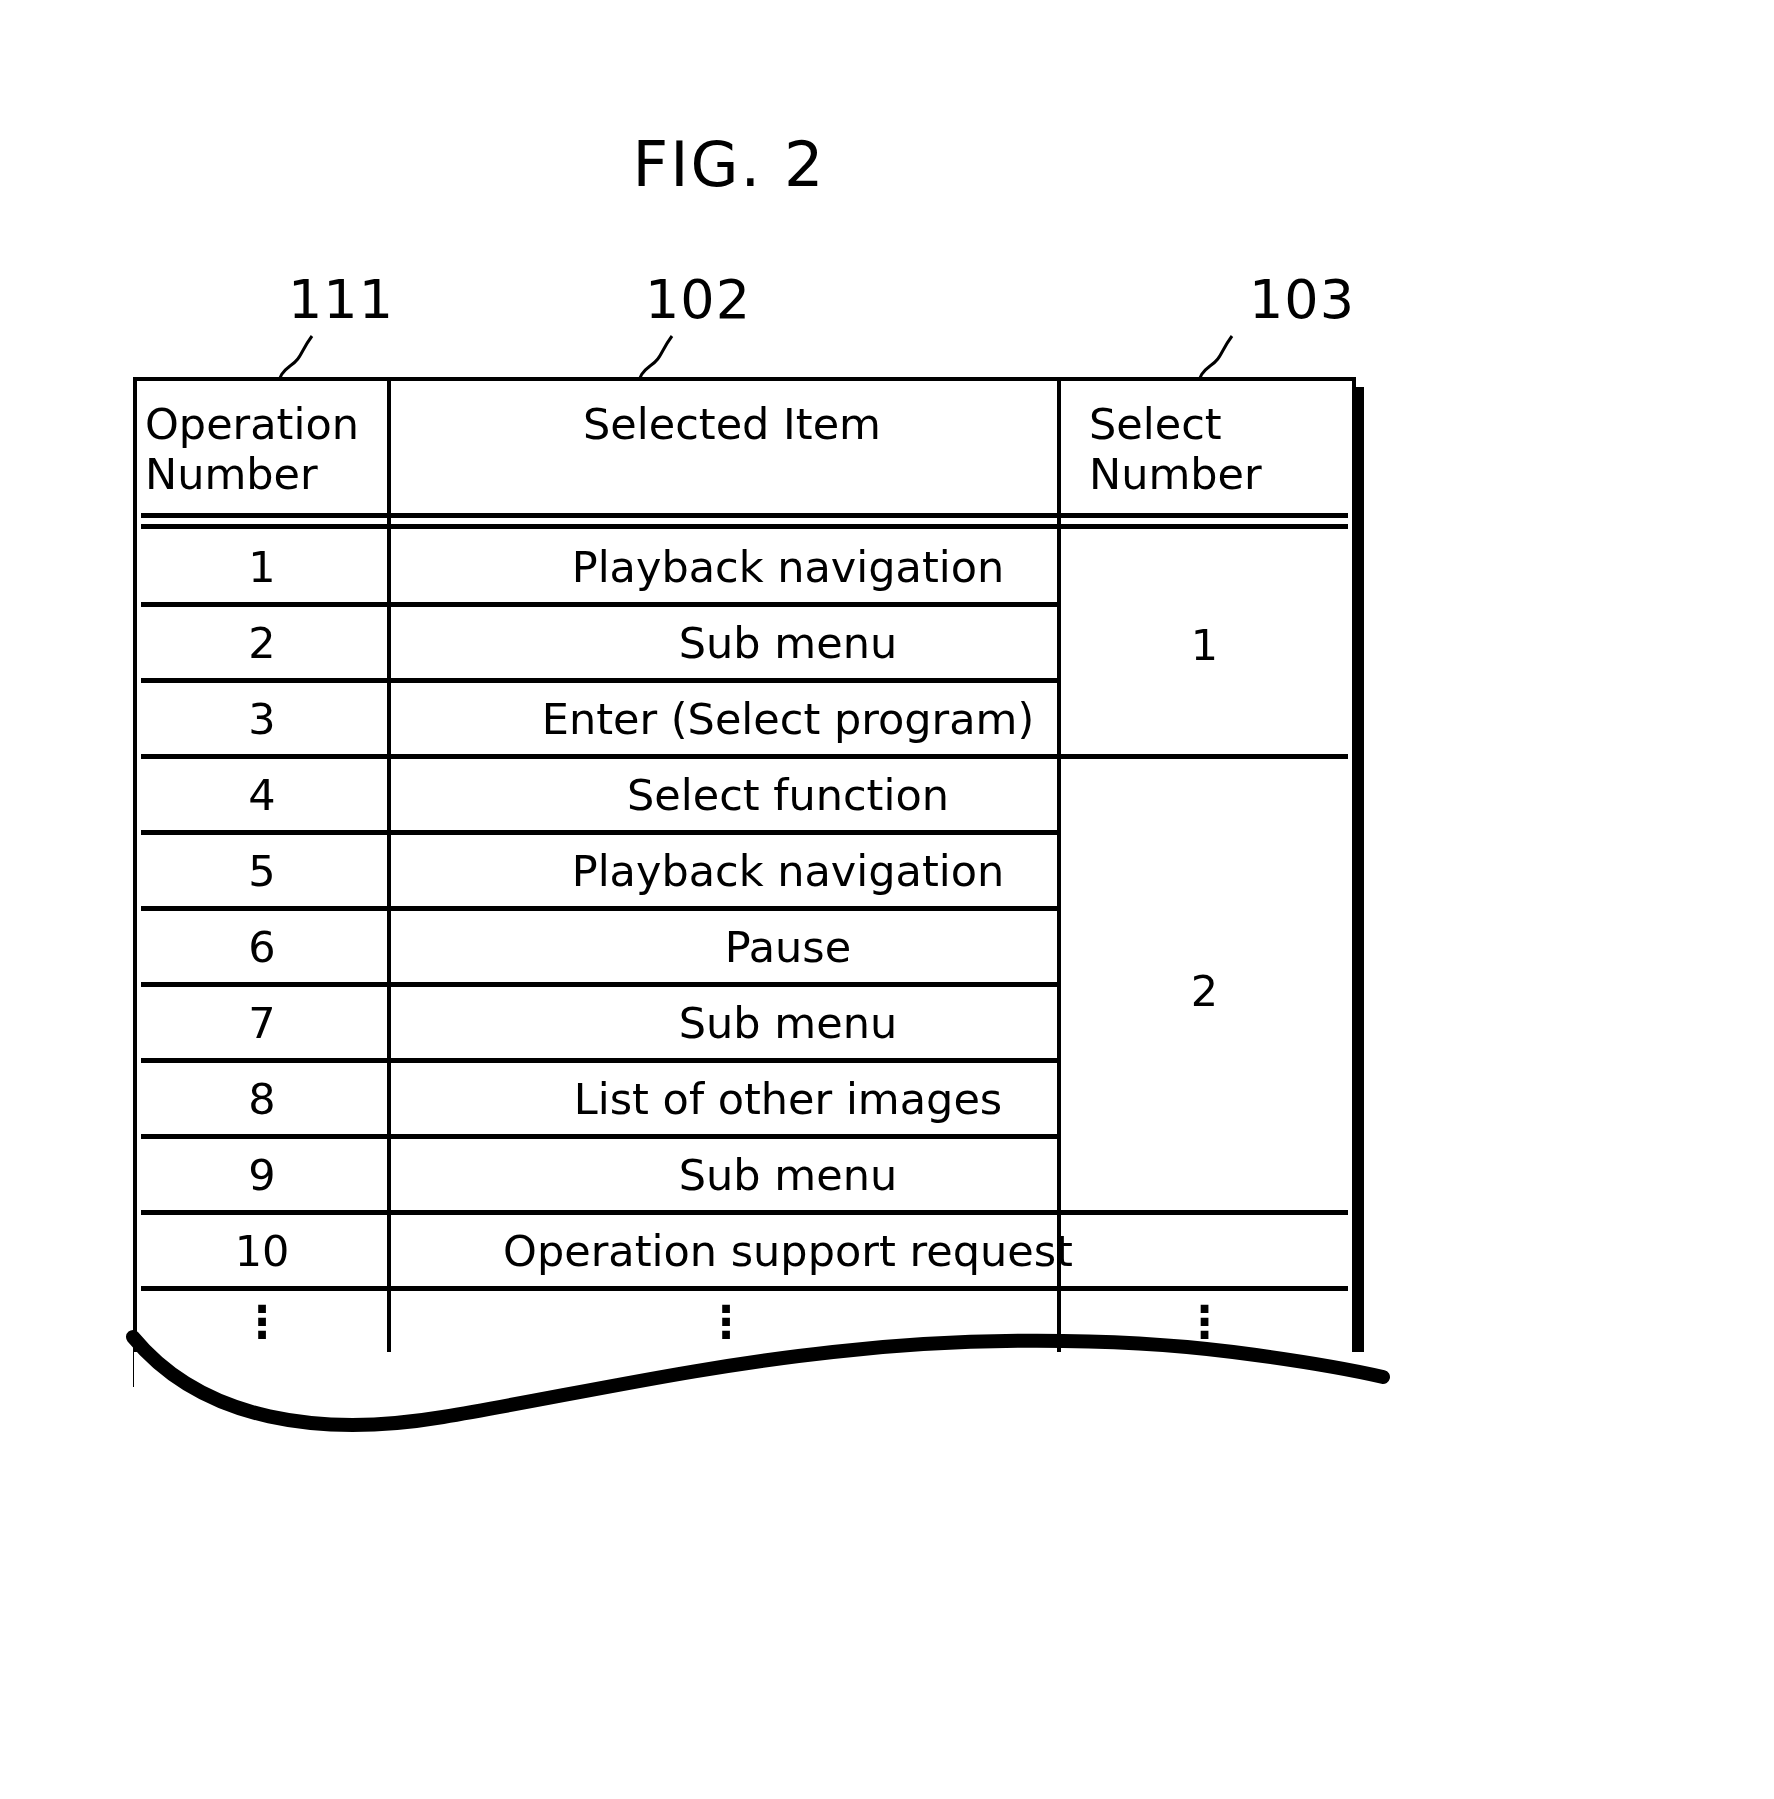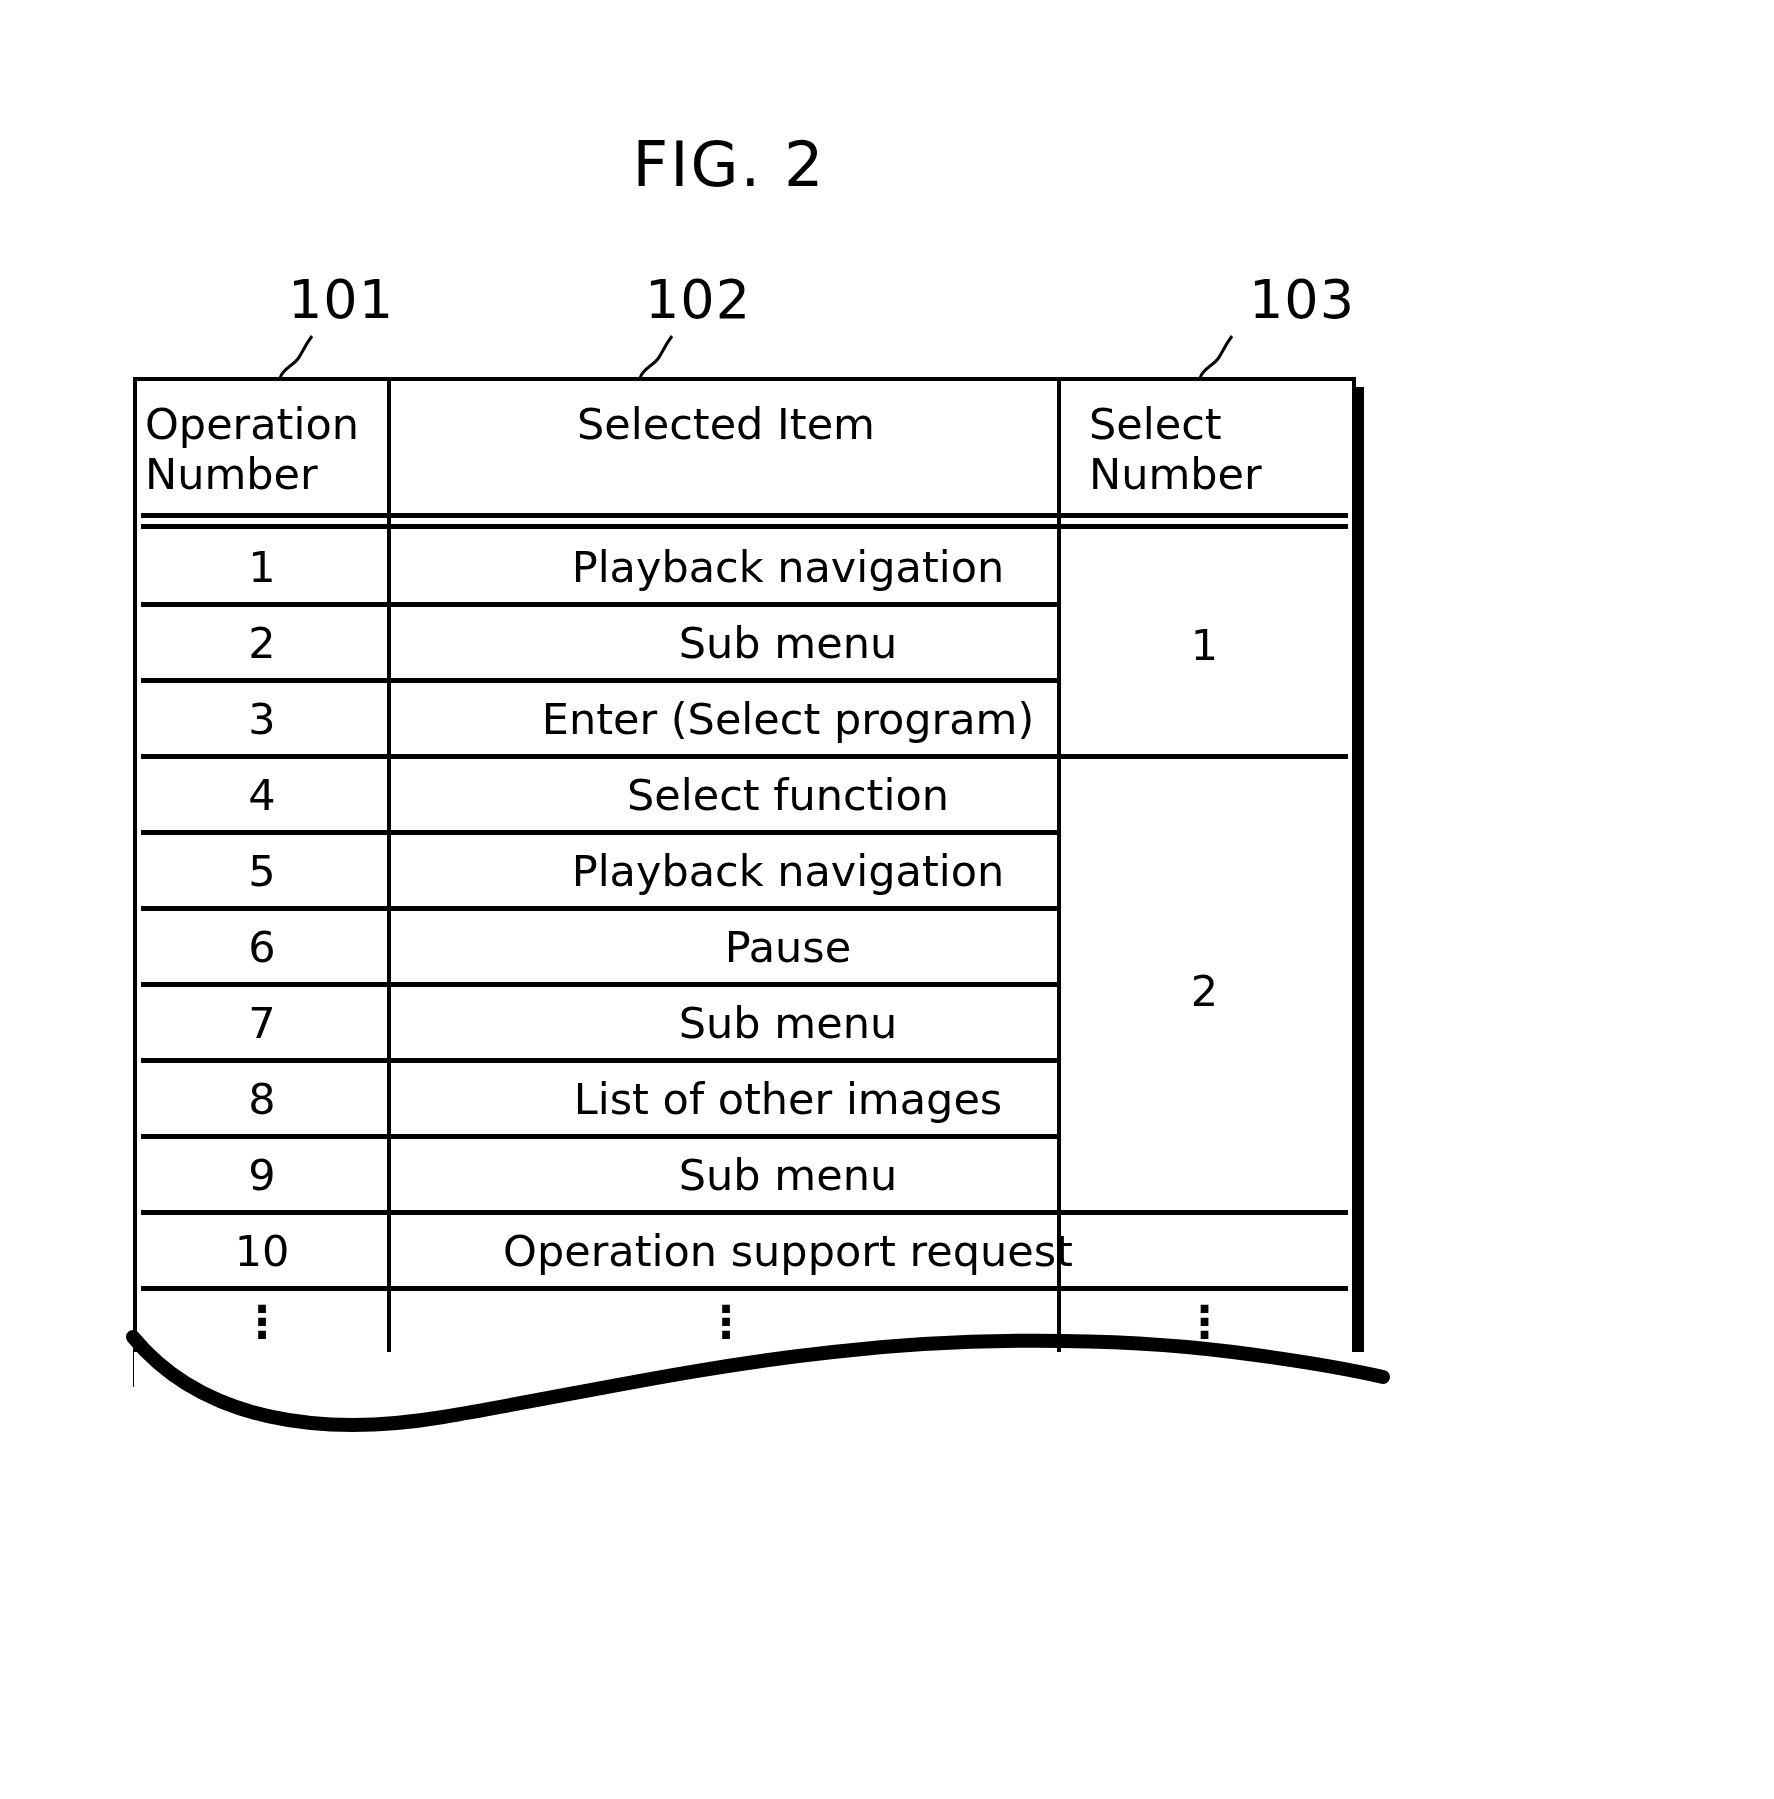--- a/index.html
+++ b/index.html
@@ -106,21 +106,21 @@
     line-height: 50px;
     font-weight: 400;
   }
   #th-op {
     left: 8px;
     top: 18px;
     width: 240px;
     text-align: left;
   }
   #th-sel {
-    left: 254px;
+    left: 260px;
     top: 18px;
     width: 670px;
     text-align: center;
   }
   #th-trial {
     left: 928px;
     top: 18px;
     width: 287px;
     text-align: left;
     padding-left: 24px;
@@ -233,21 +233,21 @@
     background: #ffffff;
   }
 </style>
 </head>
 <body>
 
 <div id="page">
 
   <div id="fig-title">FIG. 2</div>
 
-  <div class="ref-num" id="ref-101">101</div>
+  <div class="ref-num" id="ref-101">111</div>
   <div class="ref-num" id="ref-102">102</div>
   <div class="ref-num" id="ref-103">103</div>
 
   <svg class="leader-svg" style="left:270px; top:336px;" width="90" height="50">
     <path d="M 42 0 C 30 16, 32 22, 20 30 C 12 36, 10 40, 8 48" fill="none" stroke="#000" stroke-width="3"></path>
   </svg>
   <svg class="leader-svg" style="left:630px; top:336px;" width="90" height="50">
     <path d="M 42 0 C 30 16, 32 22, 20 30 C 12 36, 10 40, 8 48" fill="none" stroke="#000" stroke-width="3"></path>
   </svg>
   <svg class="leader-svg" style="left:1190px; top:336px;" width="90" height="50">

